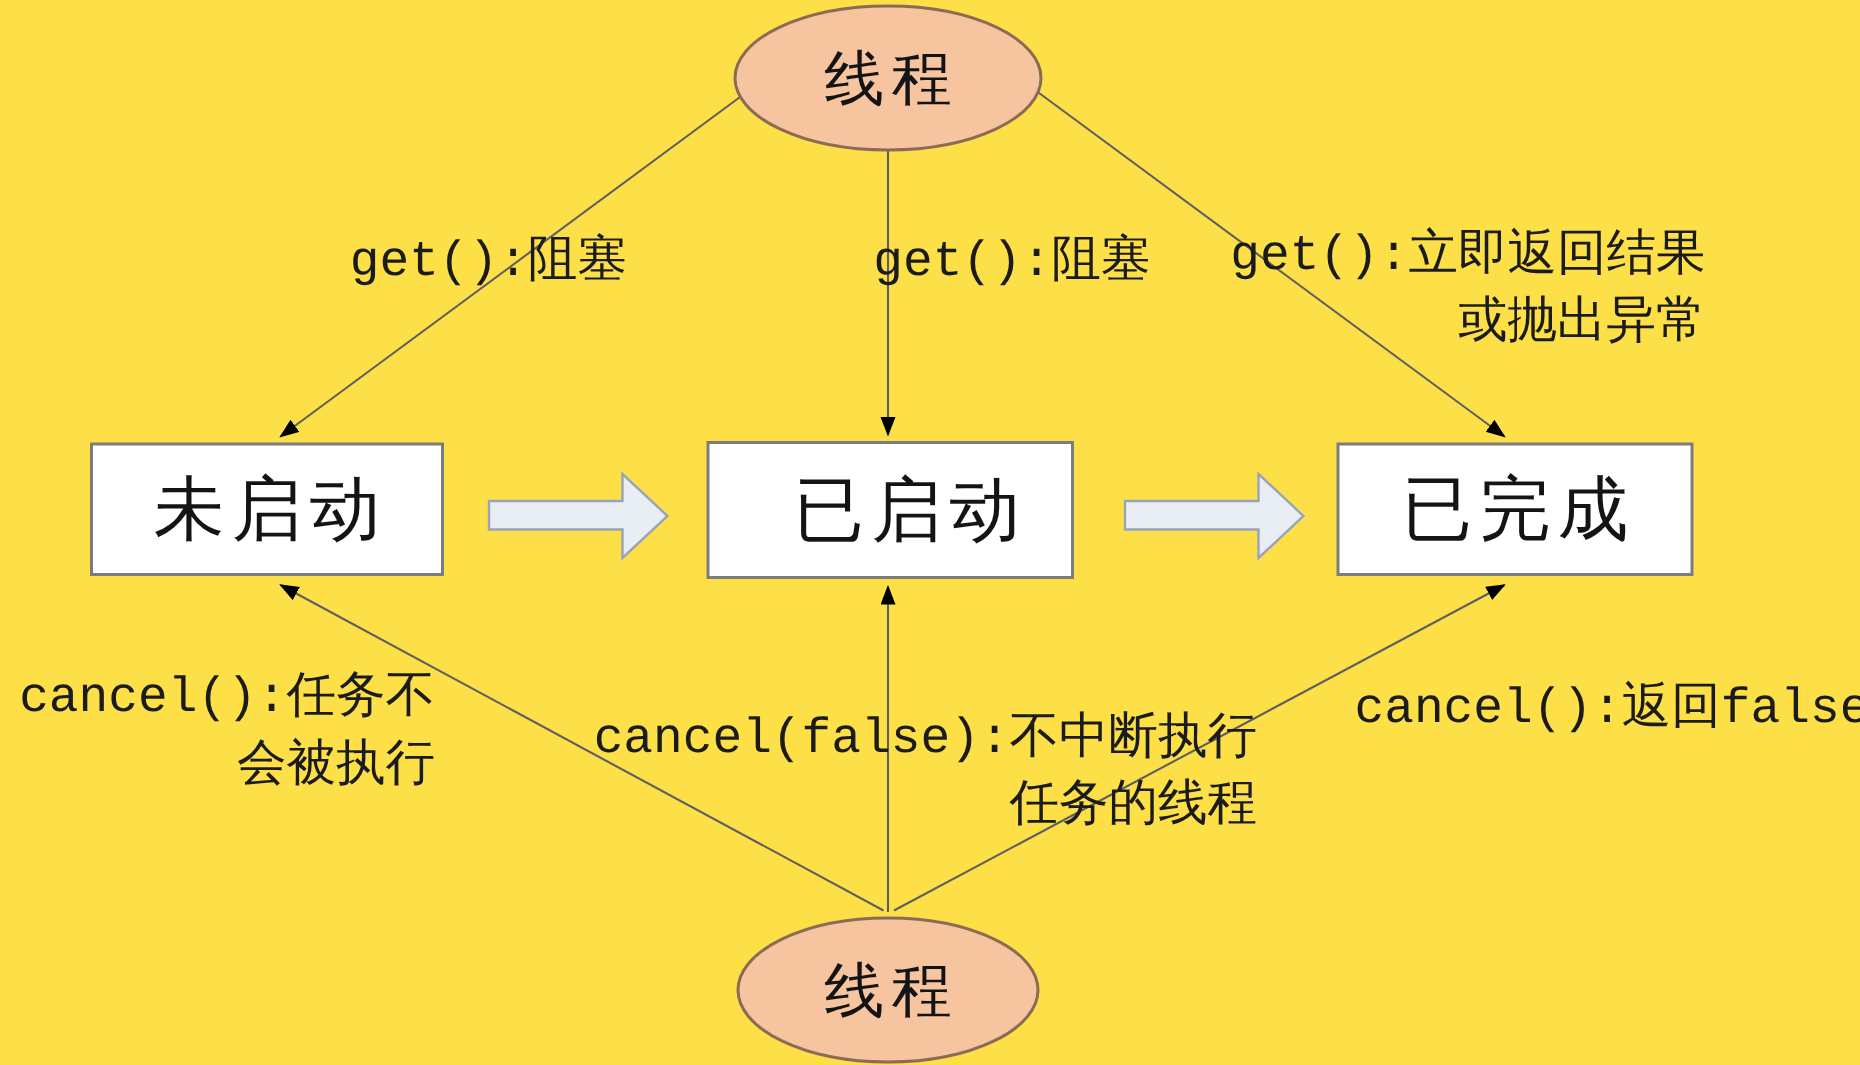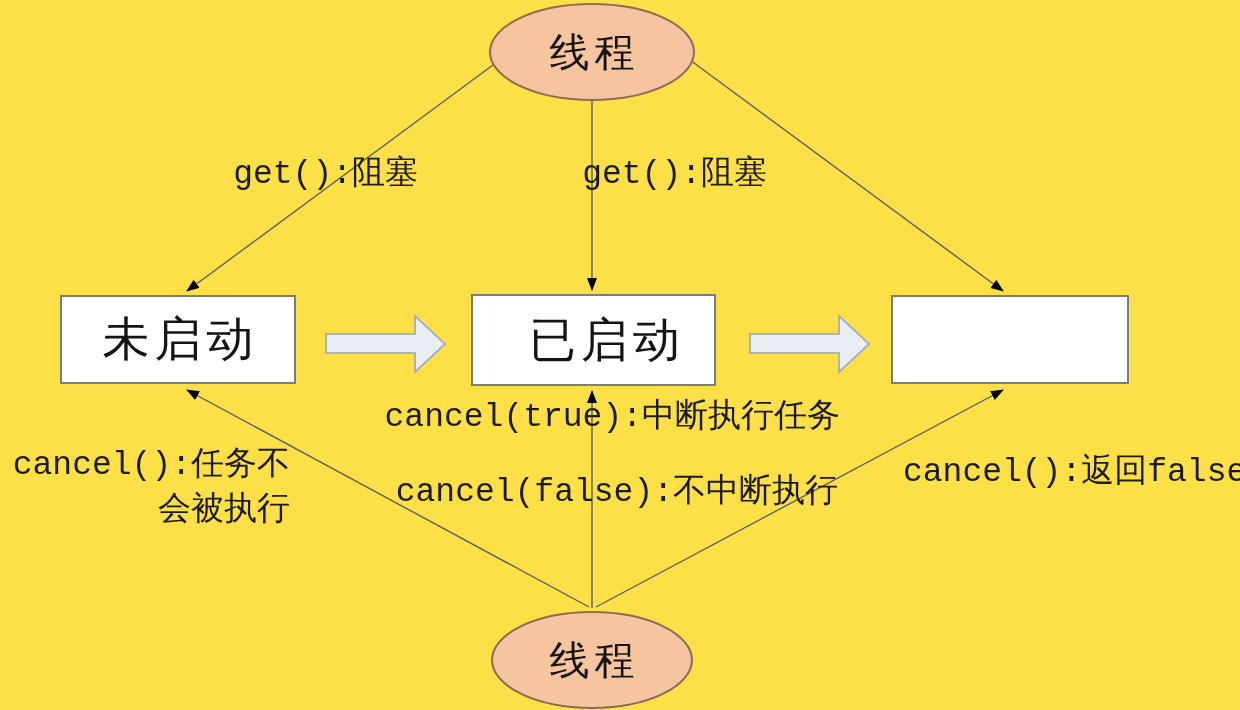--- a/index.html
+++ b/index.html
@@ -96,36 +96,41 @@
     <rect class="state-box" x="472" y="295" width="243" height="90"></rect>
     <rect class="state-box" x="892" y="296" width="236" height="87"></rect>
   </svg>
 
   <div class="node-label ellipse-label" style="left:490px; top:4px; width:204px; height:96px;">线程</div>
 
   <div class="node-label box-label" style="left:61px; top:296px; width:234px; height:87px;">未启动</div>
 
   <div class="node-label box-label" style="left:472px; top:295px; width:265px; height:90px;">已启动</div>
 
+  <div class="node-label box-label" style="left:892px; top:296px; width:236px; height:87px;">已完成</div>
 
   <div class="node-label ellipse-label" style="left:492px; top:612px; width:200px; height:96px;">线程</div>
 
   <div class="edge-label" style="left:148px; top:152px; width:270px;">get():阻塞</div>
 
   <div class="edge-label" style="left:497px; top:152px; width:270px;">get():阻塞</div>
 
+  <div class="edge-label" style="left:775px; top:148px; width:362px;">
+    <span>get():立即返回结果</span>
+    <span>或抛出异常</span>
+  </div>
 
   <div class="edge-label" style="left:-10px; top:443px; width:300px;">
     <span>cancel():任务不</span>
     <span>会被执行</span>
   </div>
 
   <div class="edge-label" style="left:340px; top:395px; width:500px;">
-    <span>cancel(true):中断执行任务</span>
   </div>
 
   <div class="edge-label" style="left:338px; top:470px; width:500px;">
     <span>cancel(false):不中断执行</span>
+    <span>任务的线程</span>
   </div>
 
   <div class="edge-label left-align" style="left:903px; top:450px; width:340px;">cancel():返回false</div>
 
 </div>
 
 </body></html>

